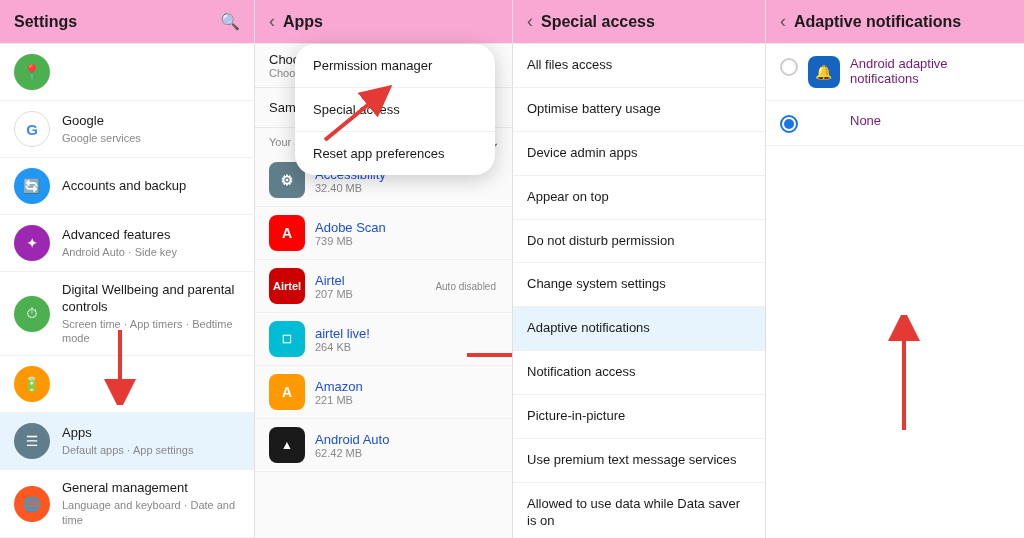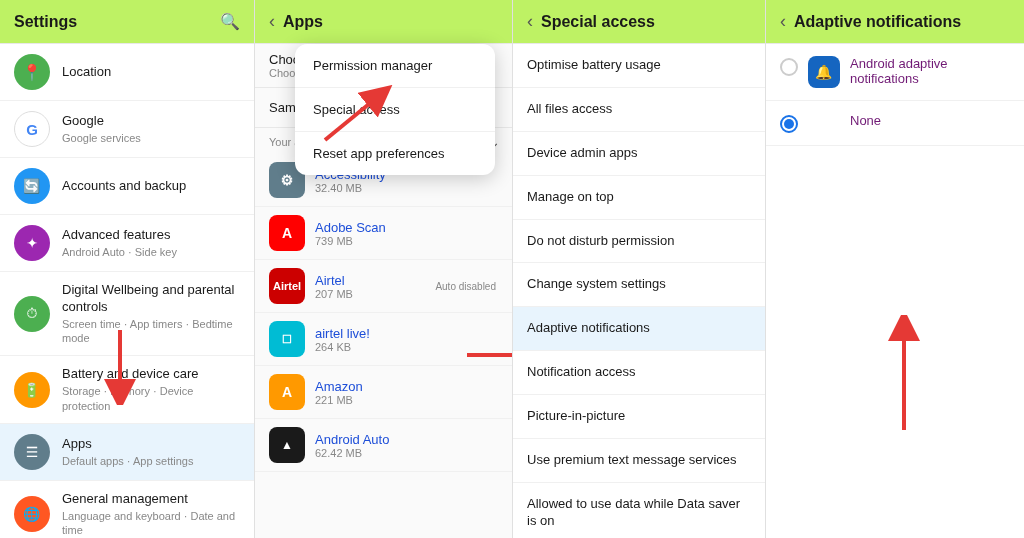--- a/index.html
+++ b/index.html
@@ -28,21 +28,21 @@
     .panel-3 { width: 253px; border-right: 1px solid #e0e0e0; }
     .panel-4 { width: 258px; }
 
     
     .panel-header {
       display: flex;
       align-items: center;
       padding: 10px 14px;
       border-bottom: 1px solid #e8e8e8;
       min-height: 44px;
-      background: #bef264;
+      background: #f9a8d4;
     }
     .panel-header .title {
       font-size: 16px;
       font-weight: 600;
       color: #1a1a1a;
       flex: 1;
     }
     .panel-header .back-arrow {
       color: #555;
       font-size: 18px;
@@ -90,21 +90,21 @@
       margin-top: 1px;
       line-height: 1.3;
     }
 
     
     .dropdown-menu {
       position: absolute;
       top: 44px;
       left: 40px;
       background: #fff;
-      border-radius: 12px;
+      border-radius: 20px;
       box-shadow: 0 4px 20px rgba(0,0,0,0.2);
       z-index: 100;
       min-width: 200px;
       overflow: hidden;
     }
     .dropdown-item {
       padding: 14px 18px;
       font-size: 13px;
       color: #1a1a1a;
       cursor: pointer;
@@ -250,21 +250,20 @@
 
 <div class="panel panel-1" style="position:relative;">
   <div class="panel-header">
     <span class="title">Settings</span>
     <span class="search-icon-btn">🔍</span>
   </div>
   <div class="settings-list">
     <div class="settings-item">
       <div class="item-icon ic-location">📍</div>
       <div class="item-text">
-        <div class="item-title">Location</div>
       </div>
     </div>
     <div class="settings-item">
       <div class="item-icon ic-google" style="font-weight:bold;font-size:15px;color:#4285F4;">G</div>
       <div class="item-text">
         <div class="item-title">Google</div>
         <div class="item-subtitle">Google services</div>
       </div>
     </div>
     <div class="settings-item">
@@ -282,24 +281,20 @@
     </div>
     <div class="settings-item">
       <div class="item-icon ic-digital" style="font-size:14px;">⏱</div>
       <div class="item-text">
         <div class="item-title">Digital Wellbeing and parental controls</div>
         <div class="item-subtitle">Screen time · App timers · Bedtime mode</div>
       </div>
     </div>
     <div class="settings-item">
       <div class="item-icon ic-battery" style="font-size:14px;">🔋</div>
-      <div class="item-text">
-        <div class="item-title">Battery and device care</div>
-        <div class="item-subtitle">Storage · Memory · Device protection</div>
-      </div>
     </div>
     <div class="settings-item active">
       <div class="item-icon ic-apps" style="font-size:14px;">☰</div>
       <div class="item-text">
         <div class="item-title">Apps</div>
         <div class="item-subtitle">Default apps · App settings</div>
       </div>
     </div>
     <div class="settings-item">
       <div class="item-icon ic-general" style="font-size:14px;">🌐</div>
@@ -412,24 +407,24 @@
     </svg>
   </div>
 </div>
 
 <div class="panel panel-3">
   <div class="panel-header">
     <span class="back-arrow">‹</span>
     <span class="title">Special access</span>
   </div>
   <div class="settings-list">
+    <div class="special-list-item">All files access</div>
     <div class="special-list-item">Optimise battery usage</div>
-    <div class="special-list-item">All files access</div>
     <div class="special-list-item">Device admin apps</div>
-    <div class="special-list-item">Manage on top</div>
+    <div class="special-list-item">Appear on top</div>
     <div class="special-list-item">Do not disturb permission</div>
     <div class="special-list-item">Change system settings</div>
     <div class="special-list-item active">Adaptive notifications</div>
     <div class="special-list-item">Notification access</div>
     <div class="special-list-item">Picture-in-picture</div>
     <div class="special-list-item">Use premium text message services</div>
     <div class="special-list-item">Allowed to use data while Data saver is on</div>
 
   </div>
 </div>

